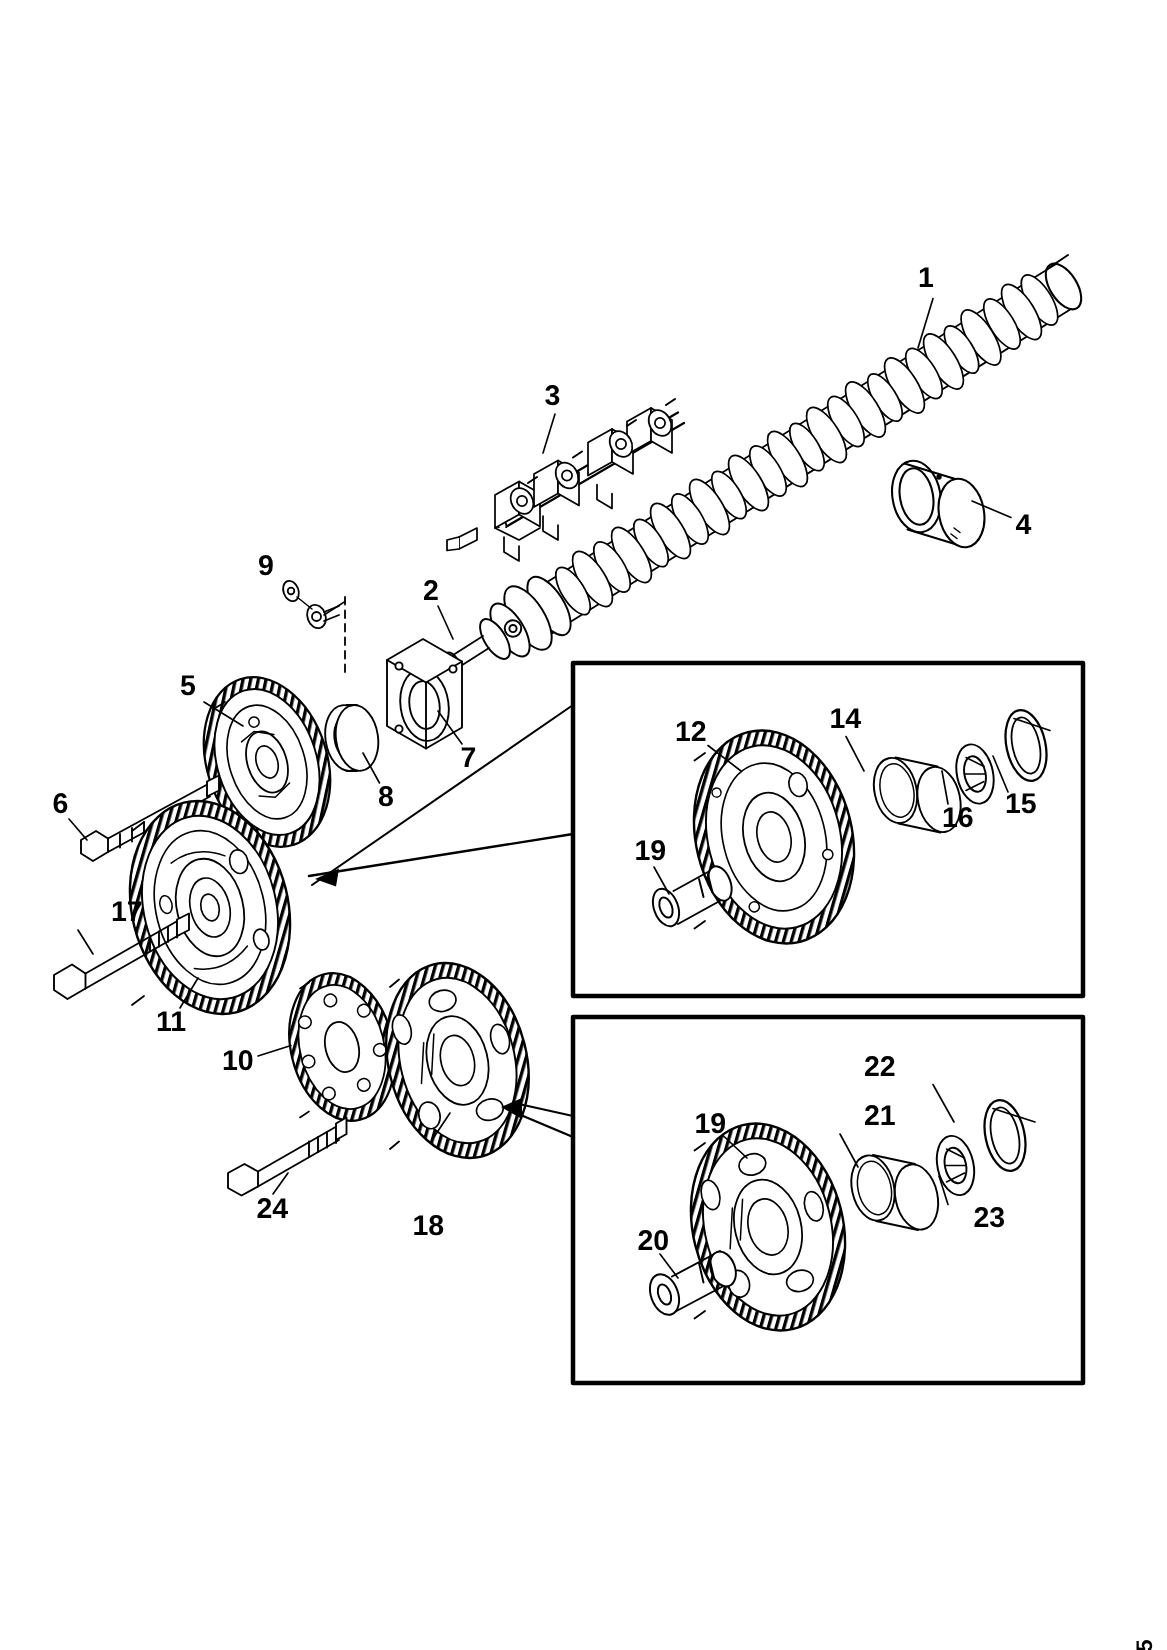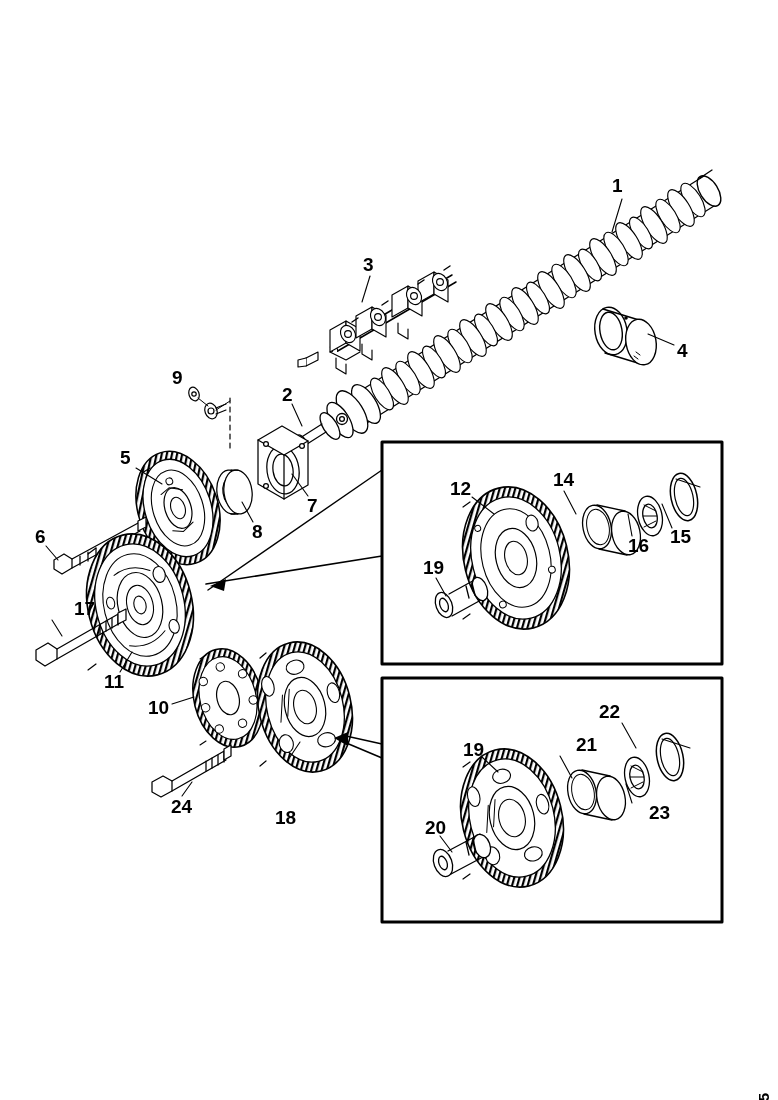--- a/index.html
+++ b/index.html
@@ -448,19 +448,19 @@
   <div class="callout" style="left:450px;top:479px;">12</div>
   <div class="callout" style="left:423px;top:558px;">19</div>
   <div class="callout" style="left:553px;top:470px;">14</div>
   <div class="callout" style="left:670px;top:527px;">15</div>
   <div class="callout" style="left:628px;top:536px;">16</div>
   <div class="callout" style="left:39px;top:599px;margin-left:35px;">17</div>
   <div class="callout" style="left:275px;top:760px;margin-top:48px;">18</div>
   <div class="callout" style="left:463px;top:740px;text-align:right;">19</div>
   <div class="callout" style="left:425px;top:818px;">20</div>
   <div class="callout" style="left:548px;top:735px;margin-left:28px;">21</div>
-  <div class="callout" style="left:599px;top:702px;">22</div>
+  <div class="callout" style="left:576px;top:702px;">22</div>
   <div class="callout" style="left:625px;top:803px;padding-left:24px;">23</div>
   <div class="callout" style="left:171px;top:797px;">24</div>
 
   <div id="partno">385 605</div>
 
 </div>
 
 </body></html>

